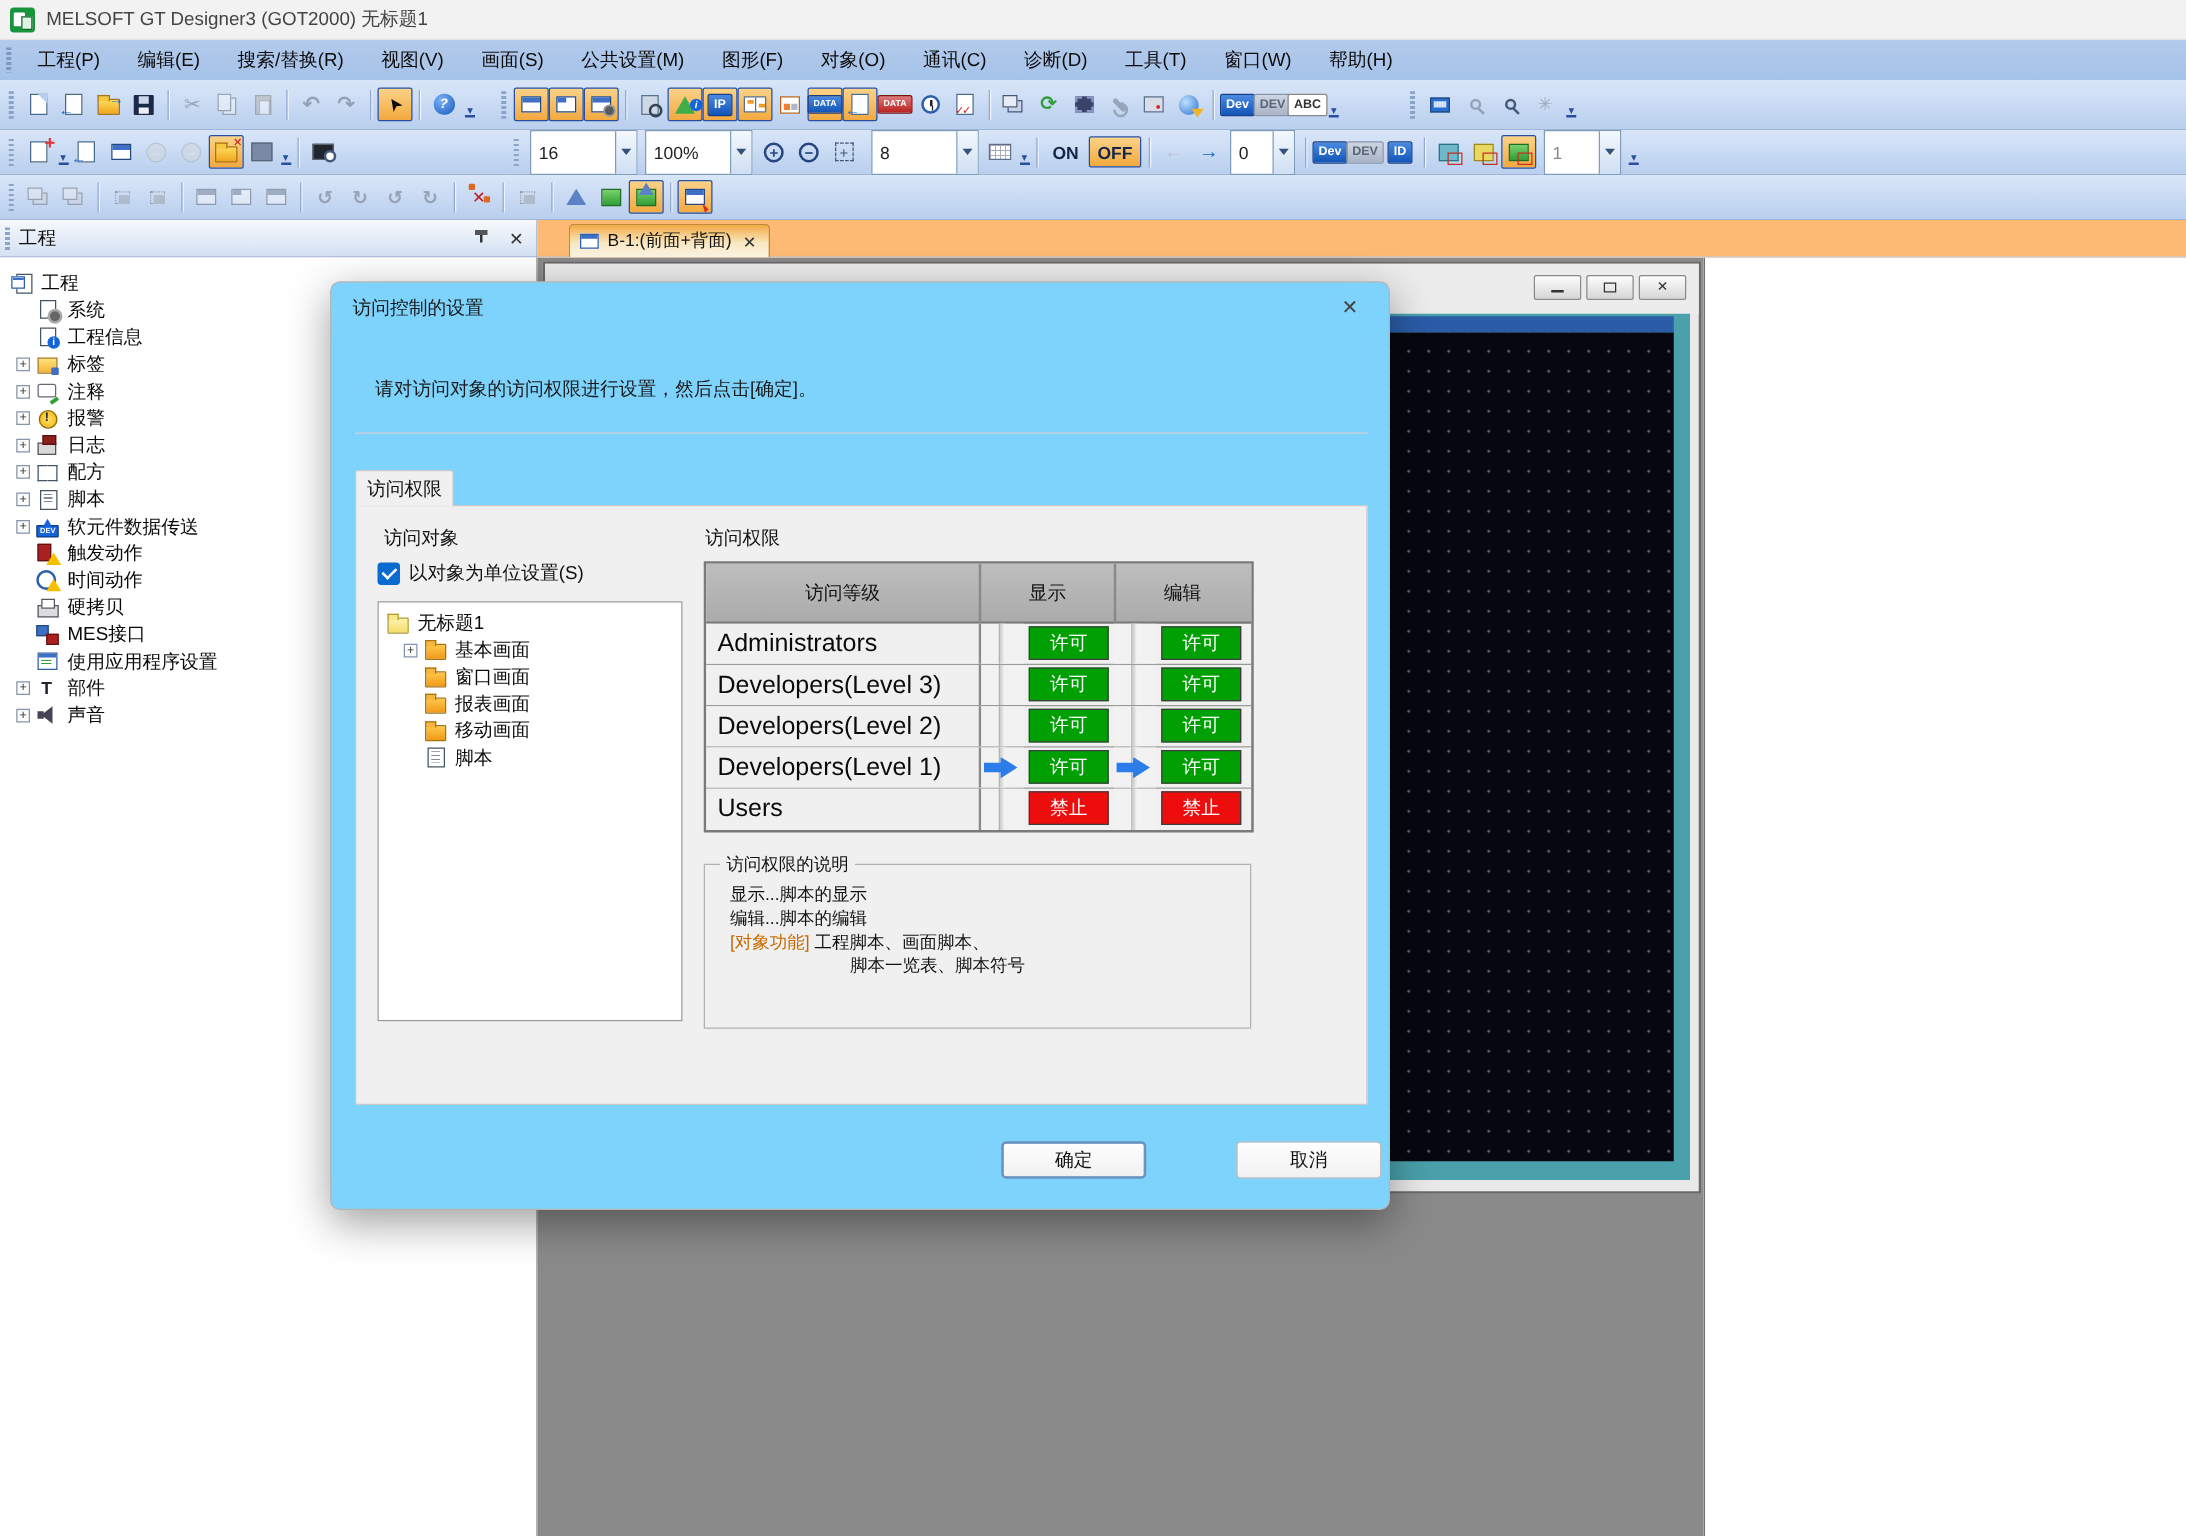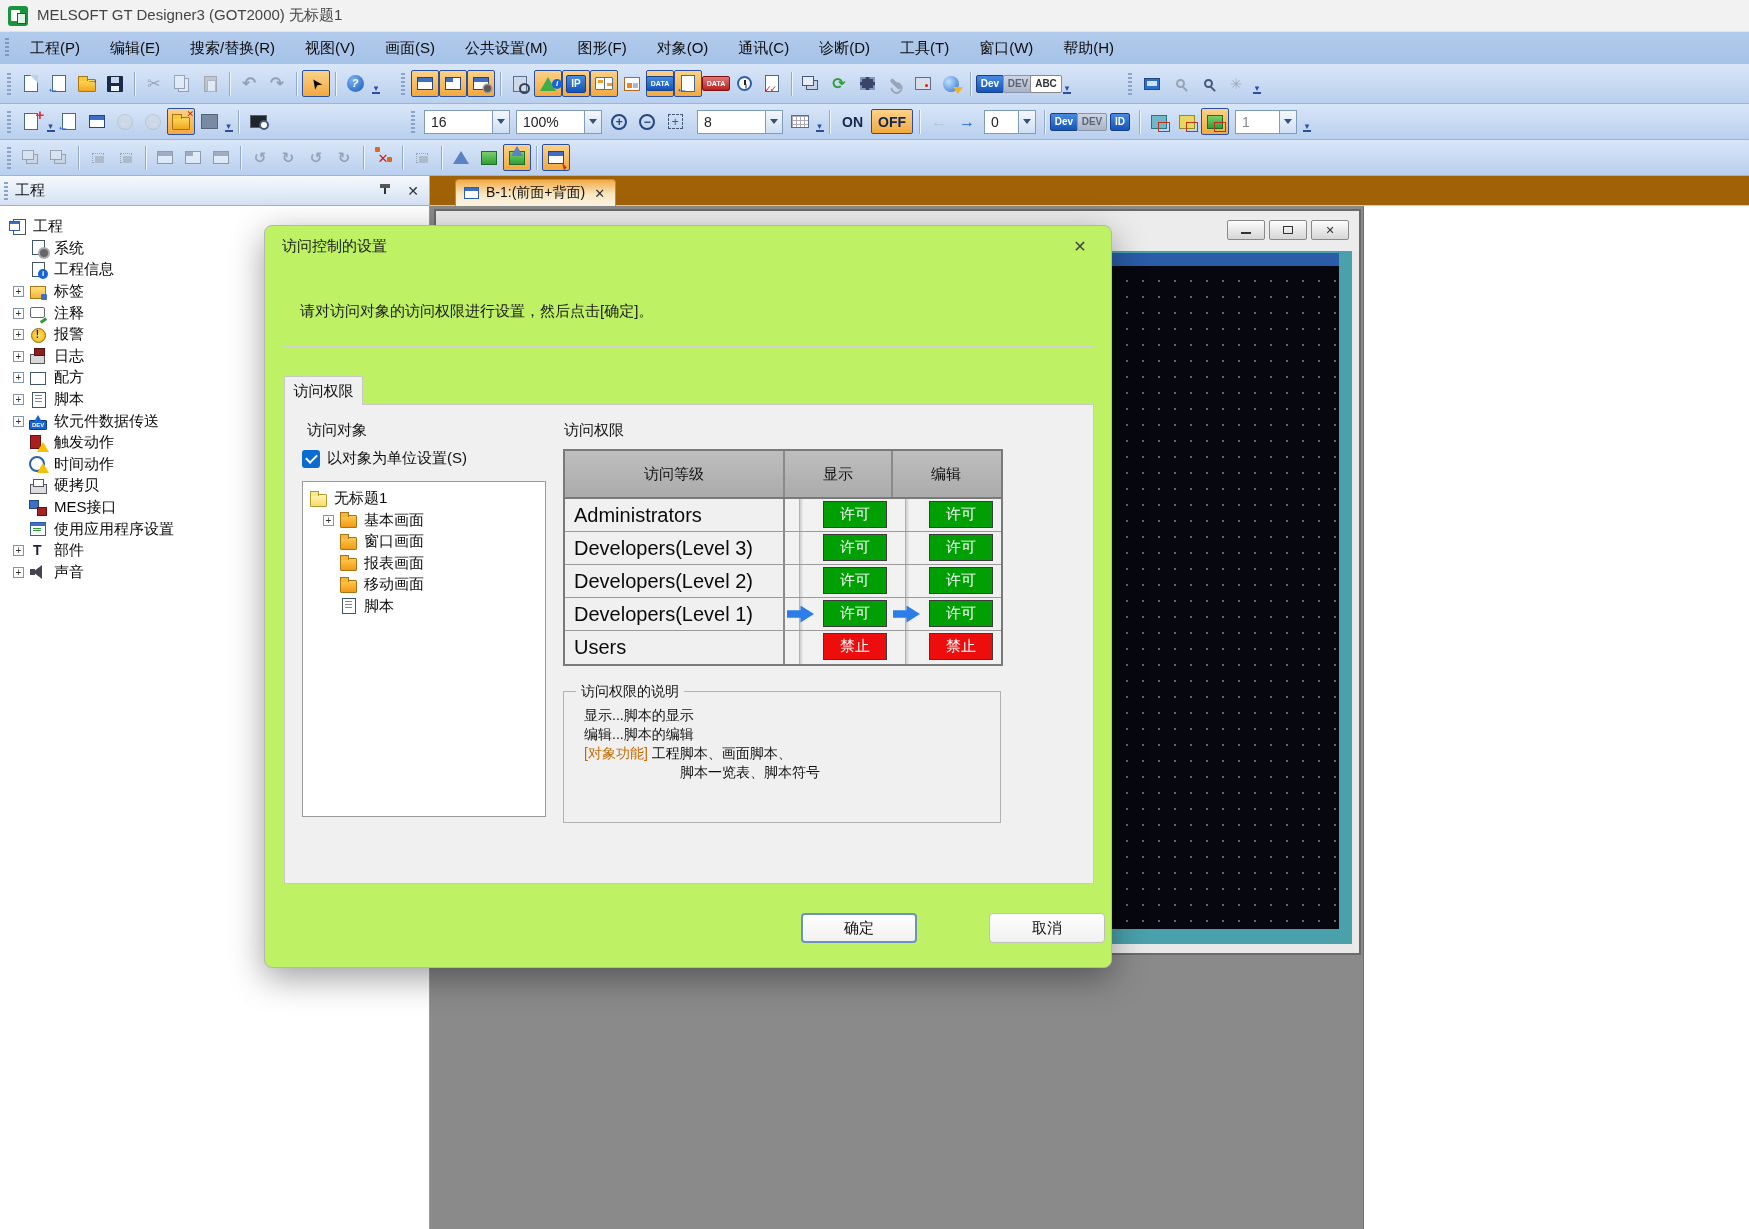--- a/index.html
+++ b/index.html
@@ -25,21 +25,21 @@
   #tb3{top:140px;height:36px;}
   .tbgroup{position:absolute;top:0;height:100%;display:flex;align-items:center;}
   .grip{width:4px;height:22px;margin:0 6px 0 3px;background:repeating-linear-gradient(180deg,#8aa3c9 0 2px,transparent 2px 4px);flex:none;}
   .sep{width:1px;height:24px;background:#93a9cf;box-shadow:1px 0 0 #eef4fc;margin:0 5px;flex:none;}
   .tbi{width:28px;height:27px;display:flex;align-items:center;justify-content:center;border-radius:2px;flex:none;position:relative;}
   .tbi.hl{background:linear-gradient(#fbd288,#f6b softly 55%);background:linear-gradient(#fbd288,#f3a93f);border:1px solid #2a4f9e;}
   .tbi.dis{opacity:.42;filter:grayscale(.8);}
   .tbend{width:13px;height:24px;color:#2a4f9e;font-size:9px;display:flex;flex-direction:column;align-items:center;justify-content:flex-end;padding-bottom:2px;border-left:1px solid transparent;}
   .tbend::before{content:"▾";line-height:5px;}
   .tbend::after{content:"";width:8px;border-bottom:2px solid #2a4f9e;margin-top:1px;}
-  .combo{height:24px;background:#fff;border:1px solid #7f9db9;display:flex;align-items:center;margin:17px 3px;flex:none;justify-content:space-between;}
+  .combo{height:36px;background:#fff;border:1px solid #7f9db9;display:flex;align-items:center;margin:17px 3px;flex:none;justify-content:space-between;}
   .cval{flex:1;padding-left:6px;font-size:14px;color:#222;}
   .cval.dim{color:#888;}
   .cbtn{width:17px;height:100%;background:linear-gradient(#f4f8fd,#cfdff3);border-left:1px solid #7f9db9;display:flex;align-items:center;justify-content:center;}
   .cbtn::after{content:"";border:4px solid transparent;border-top:5px solid #34517c;margin-top:4px;}
   .onoff{height:25px;padding:0 6px;display:flex;align-items:center;font-weight:bold;font-size:14px;color:#13264a;border-radius:2px;flex:none;margin:0 1px;}
   .onoff.hl{background:linear-gradient(#fbd288,#f3a93f);border:1px solid #2a4f9e;}
   .tile{font-weight:bold;font-size:10px;color:#fff;background:linear-gradient(#4a8ae0,#1255b8);padding:3px 4px;border-radius:2px;border:1px solid #1a3f85;line-height:1;}
   .tile.gray{background:linear-gradient(#cfd6e2,#a9b4c6);color:#5a6578;border-color:#8a96ab;}
   .tile.abc{background:#fff;color:#333;border-color:#888;}
 
@@ -183,41 +183,41 @@
   .ti-parts::before{content:"T";left:4px;top:0;font-weight:bold;font-size:14px;line-height:15px;color:#223;}
   .ti-sound::before{left:1px;top:5px;width:5px;height:6px;background:#445;}
   .ti-sound::after{left:4px;top:1px;border-top:7px solid transparent;border-bottom:7px solid transparent;border-right:9px solid #445;}
   .ti-folder{left:0;}
   .ti-folder::before{left:1px;top:3px;width:15px;height:11px;background:linear-gradient(#ffc84a,#f09a18);border:1px solid #a87414;border-radius:1px;}
   .ti-folder::after{left:1px;top:0;width:7px;height:4px;background:#f7b73e;border:1px solid #a87414;border-bottom:none;}
   .ti-folder-root::before{left:1px;top:3px;width:15px;height:11px;background:linear-gradient(#fdf3b0,#f5de6a);border:1px solid #b09a30;border-radius:1px;}
   .ti-folder-root::after{left:1px;top:0;width:7px;height:4px;background:#f8ea8a;border:1px solid #b09a30;border-bottom:none;}
 
   
-  #tabbar{position:absolute;left:430px;top:176px;width:1319px;height:30px;background:#a16207;border-bottom:1px solid #c9c9c9;}
+  #tabbar{position:absolute;left:430px;top:176px;width:1319px;height:30px;background:#fdba74;border-bottom:1px solid #c9c9c9;}
   #doc-tab{position:absolute;left:25px;top:3px;height:27px;display:flex;align-items:center;padding:0 10px 0 8px;background:linear-gradient(#f3aa45,#f8e7c0 55%,#fdf6e6);border:1px solid #c08a3e;border-bottom:none;border-radius:4px 4px 0 0;}
   .tabicon{width:15px;height:12px;background:#fff;border:1px solid #2a5fae;box-shadow:inset 0 3px #3d6fc4;margin-right:7px;flex:none;}
   #doc-tab .tlab{font-size:14px;color:#111;margin-right:9px;white-space:nowrap;}
   #doc-tab .closex{margin:0;font-size:13px;}
   #workspace{position:absolute;left:430px;top:206px;width:933px;height:1023px;background:#8a8a8a;}
   #rightvoid{position:absolute;left:1363px;top:206px;width:386px;height:1023px;background:#fff;border-left:1px solid #6e6e6e;}
 
   
   #childwin{position:absolute;left:434px;top:209px;width:927px;height:746px;background:#e9e9e9;border:2px solid #6a6a6a;z-index:2;}
   .cw-title{position:absolute;left:0;top:0;right:0;height:40px;background:#ececec;display:flex;align-items:flex-start;justify-content:flex-end;padding:9px 10px 0 0;gap:4px;}
   .wbtn{width:38px;height:20px;background:linear-gradient(#fdfdfd,#d6d6d6);border:1px solid #8a8a8a;border-radius:2px;display:flex;align-items:center;justify-content:center;}
   .wbtn .minbar{width:10px;border-bottom:2px solid #333;margin-top:6px;}
   .wbtn .maxbox{width:10px;height:8px;border:1.5px solid #333;}
   .wbtn .xg{font-size:11px;color:#333;line-height:1;}
   .cw-body{position:absolute;left:7px;right:7px;top:40px;bottom:9px;background:#4aa0ab;padding:2px 13px 15px 13px;display:flex;flex-direction:column;}
   .cw-bluebar{height:13px;background:#2b5ca8;flex:none;}
   .cw-screen{flex:1;background:#07070f;background-image:radial-gradient(#62626e 1px,transparent 1.4px);background-size:16px 16px;background-position:7px 7px;}
 
   
-  #dialog{position:absolute;left:264px;top:225px;width:848px;height:743px;background:#bef264;border:1px solid #b5b5b5;border-radius:8px;box-shadow:0 10px 34px rgba(0,0,0,.38);z-index:50;}
+  #dialog{position:absolute;left:264px;top:225px;width:848px;height:743px;background:#7dd3fc;border:1px solid #b5b5b5;border-radius:8px;box-shadow:0 10px 34px rgba(0,0,0,.38);z-index:50;}
   #dlg-title{position:absolute;left:17px;top:11px;font-size:15px;color:#1a1a1a;}
   #dlg-close{position:absolute;right:14px;top:6px;width:34px;height:28px;display:flex;align-items:center;justify-content:center;font-size:16px;color:#444;border-radius:4px;}
   #dlg-instruction{position:absolute;left:35px;top:76px;font-size:15px;color:#1a1a1a;}
   #dlg-sep{position:absolute;left:19px;top:120px;width:810px;border-top:1px solid #d2d2d2;}
   #dlg-tab{position:absolute;left:19px;top:150px;width:79px;height:29px;background:#f0f0f0;border:1px solid #c9c9c9;border-bottom:none;border-radius:2px 2px 0 0;display:flex;align-items:center;justify-content:center;font-size:15px;color:#111;z-index:2;}
   #dlg-panel{position:absolute;left:19px;top:178px;width:810px;height:480px;background:#f0f0f0;border:1px solid #c9c9c9;}
   .plabel{position:absolute;font-size:15px;color:#111;}
   #lbl-accessobj{left:22px;top:16px;}
   #lbl-accessrights{left:279px;top:16px;}
   #chkrow{position:absolute;left:17px;top:44px;display:flex;align-items:center;}

